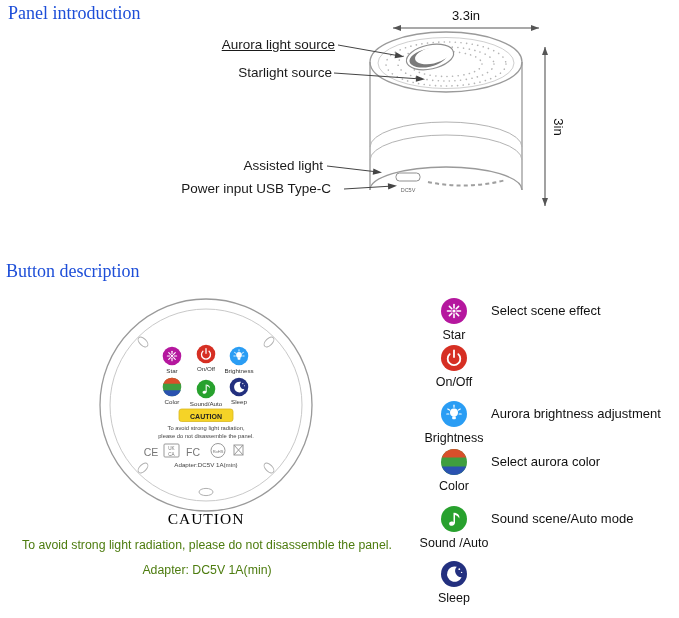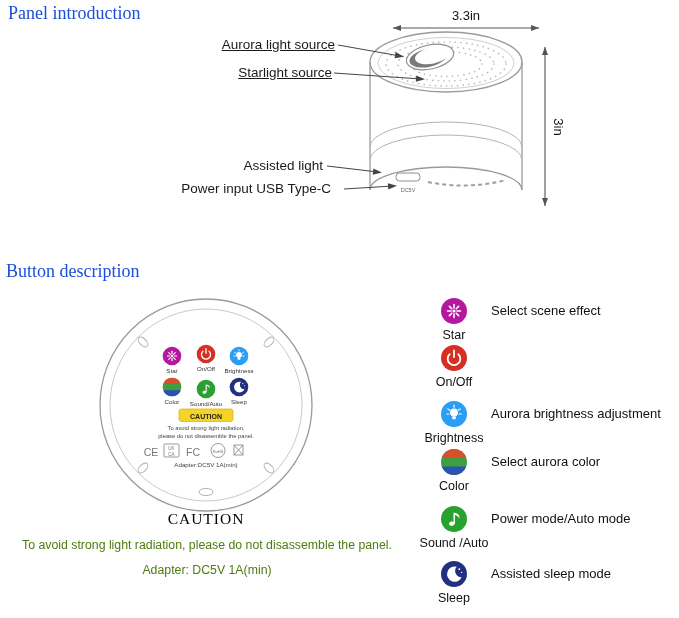--- a/index.html
+++ b/index.html
@@ -174,21 +174,21 @@
       </g>
     </g>
 
     <text x="206" y="467" font-size="6.2" text-anchor="middle" fill="#444">Adapter:DC5V 1A(min)</text>
   </g>
 </svg>
 
 <div class="abs h-serif" style="left:8px; top:3px;">Panel introduction</div>
 
 <div class="abs lbl right" style="left:150px; top:37px; width:185px;text-decoration:underline;">Aurora light source</div>
-<div class="abs lbl right" style="left:150px; top:65px; width:182px;text-decoration:underline;">Starlight source</div>
+<div class="abs lbl right" style="left:150px; top:65px; width:182px;">Starlight source</div>
 <div class="abs lbl right" style="left:140px; top:158px; width:183px;">Assisted light</div>
 <div class="abs lbl right" style="left:100px; top:181px; width:231px;">Power input USB Type-C</div>
 
 <div class="abs h-serif" style="left:6px; top:261px;">Button description</div>
 
 <div class="abs caution-head center" style="left:0px; top:510px; width:412px;">CAUTION</div>
 <div class="abs body-text center" style="left:0px; top:538px; width:414px;">To avoid strong light radiation, please do not disassemble the panel.</div>
 <div class="abs body-text center" style="left:0px; top:563px; width:414px;">Adapter: DC5V 1A(min)</div>
 
 <div class="legend-row" style="top:297px;">
@@ -230,24 +230,23 @@
   <div class="legend-desc">Select aurora color</div>
 </div>
 
 <div class="legend-row" style="top:505px;">
   <div class="icon-col">
     <svg class="licon" viewBox="0 0 28 28">
         <use href="#ic-sound"></use>
       </svg>
     <div class="icon-label">Sound /Auto</div>
   </div>
-  <div class="legend-desc">Power mode/Auto mode</div>
+  <div class="legend-desc">Sound scene/Auto mode</div>
 </div>
 
 <div class="legend-row" style="top:560px;">
   <div class="icon-col">
     <svg class="licon" viewBox="0 0 28 28">
         <use href="#ic-sleep"></use>
       </svg>
     <div class="icon-label">Sleep</div>
   </div>
-  <div class="legend-desc">Assisted sleep mode</div>
 </div>
 
 </body></html>

